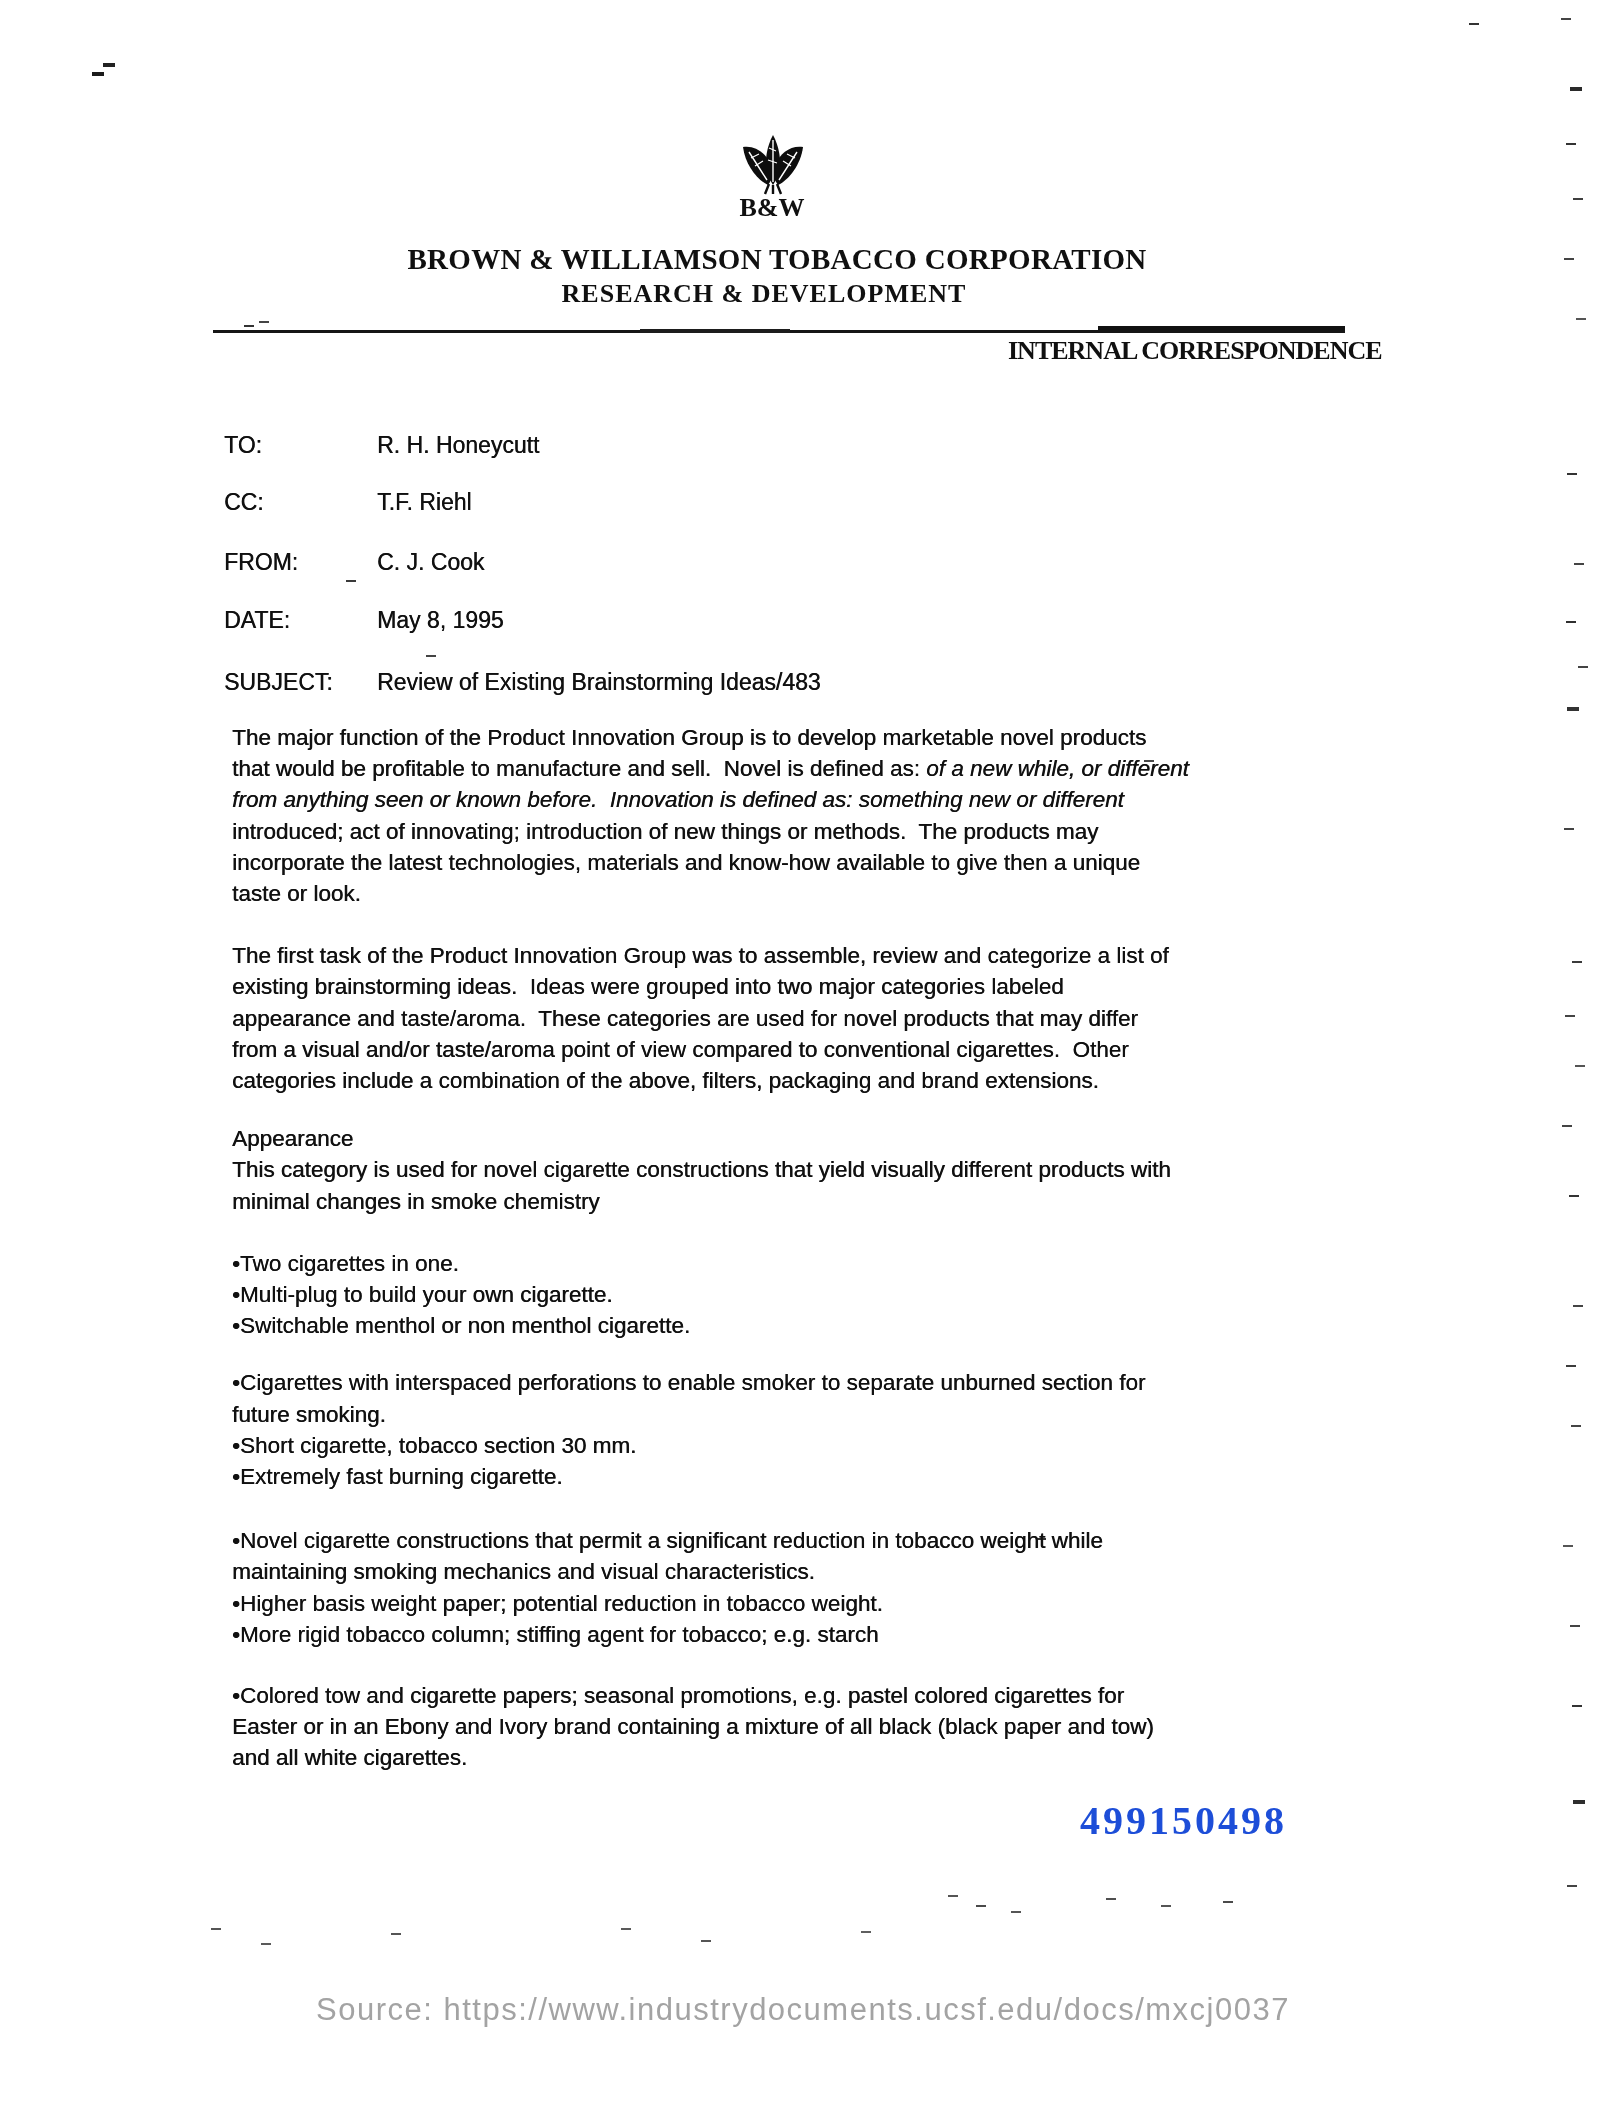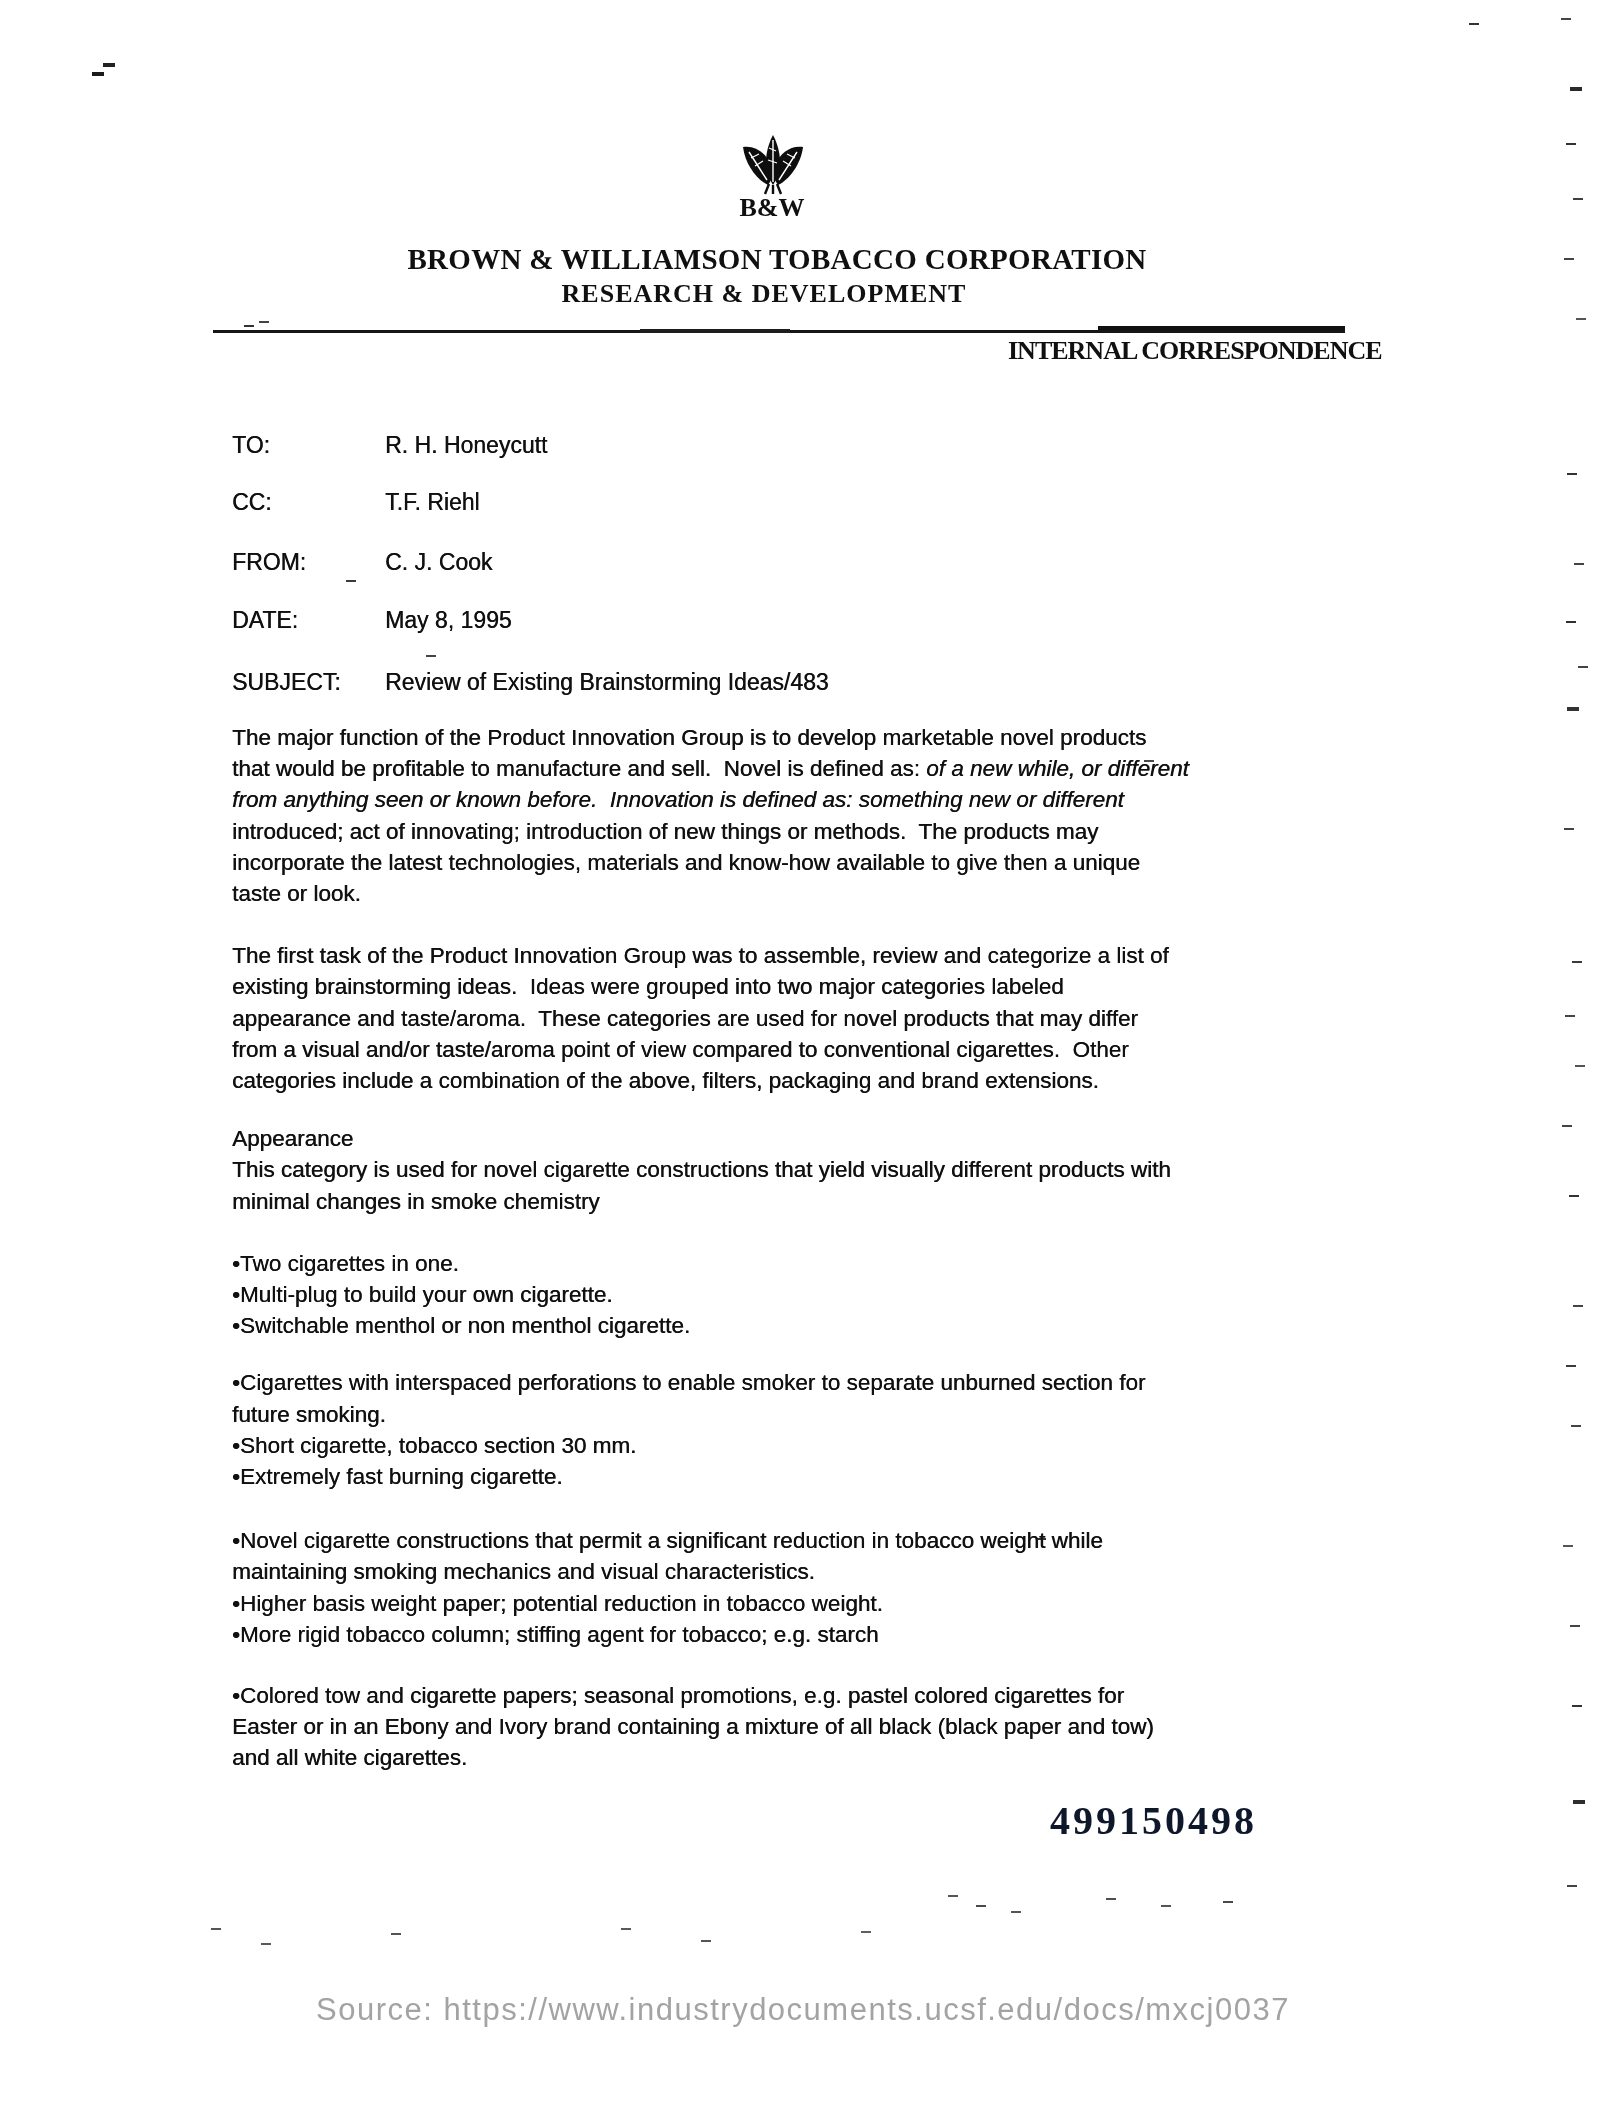--- a/index.html
+++ b/index.html
@@ -12,37 +12,37 @@
   .company{position:absolute;left:0;top:243px;width:1554px;text-align:center;
       font-family:"Liberation Serif","DejaVu Serif",serif;font-weight:bold;font-size:29px;letter-spacing:.3px;}
   .division{position:absolute;left:0;top:279px;width:1528px;text-align:center;
       font-family:"Liberation Serif","DejaVu Serif",serif;font-weight:bold;font-size:26px;letter-spacing:1px;}
   .rule-main{position:absolute;left:213px;top:330px;width:1132px;height:3px;background:#161616;}
   .rule-seg1{position:absolute;left:1098px;top:326px;width:247px;height:4px;background:#111;}
   .rule-seg2{position:absolute;left:640px;top:329px;width:150px;height:4px;background:#1d1d1d;}
   .ic{position:absolute;left:1008px;top:336px;font-family:"Liberation Serif","DejaVu Serif",serif;
       font-weight:bold;font-size:26px;letter-spacing:-1px;white-space:pre;}
   
-  .row{position:absolute;left:232px;font-size:23px;white-space:pre;text-shadow:.4px .2px 0 #222;}
+  .row{position:absolute;left:224px;font-size:23px;white-space:pre;text-shadow:.4px .2px 0 #222;}
   .lbl{display:inline-block;width:153px;}
   
   .body{position:absolute;left:232px;top:722px;width:1230px;font-size:22.5px;line-height:31.2px;
         text-shadow:.4px .2px 0 #222;}
   .ln{white-space:pre;}
   .it{font-style:italic;}
   .hd{font-weight:normal;}
   .p1{margin-bottom:31px;}
   .p2{margin-bottom:27px;}
   .p3{margin-bottom:31px;}
   .g1{margin-bottom:26px;}
   .g2{margin-bottom:33px;}
   .g3{margin-bottom:30px;}
   
-  .docnum{position:absolute;left:1050px;top:1797px;font-family:"Liberation Serif","DejaVu Serif",serif;
-      font-weight:bold;font-size:40px;letter-spacing:3px;color:#0f172a;}
+  .docnum{position:absolute;left:1080px;top:1797px;font-family:"Liberation Serif","DejaVu Serif",serif;
+      font-weight:bold;font-size:40px;letter-spacing:3px;color:#1d4ed8;}
   .source{position:absolute;left:0;top:1992px;width:1606px;text-align:center;
       font-size:31px;letter-spacing:1.5px;color:#a3a3a3;}
   
   .noise{position:absolute;left:92px;top:72px;width:12px;height:4px;background:#1a1a1a;
     box-shadow:
       11px -9px 0 0 #222, 151px 252px 0 -1px #333, 166px 248px 0 -1px #444,
       253px 507px 0 -1px #3a3a3a, 333px 582px 0 -1px #444, 1051px 687px 0 -1px #4a4a4a,
       943px 1465px 0 -1px #333,
       1376px -50px 0 -1px #333, 1468px -55px 0 -1px #444, 1478px 15px 0 0 #2a2a2a,
       1473px 70px 0 -1px #333, 1480px 125px 0 -1px #3f3f3f, 1471px 185px 0 -1px #444,

